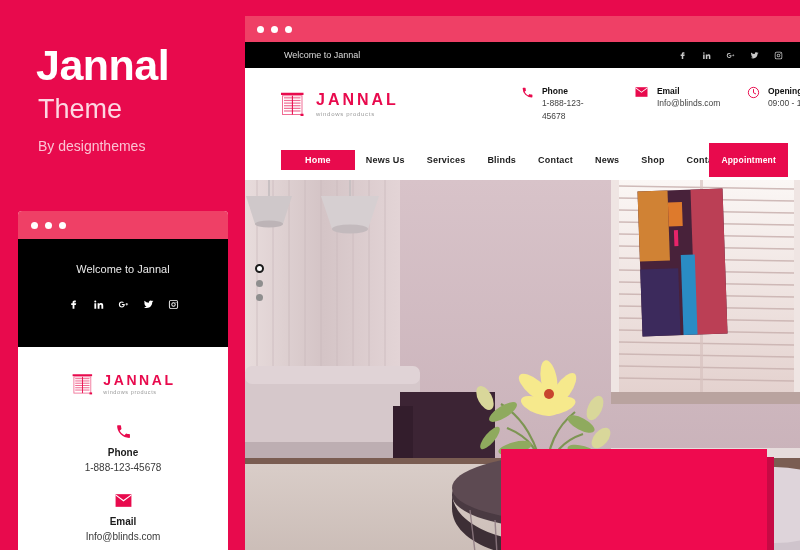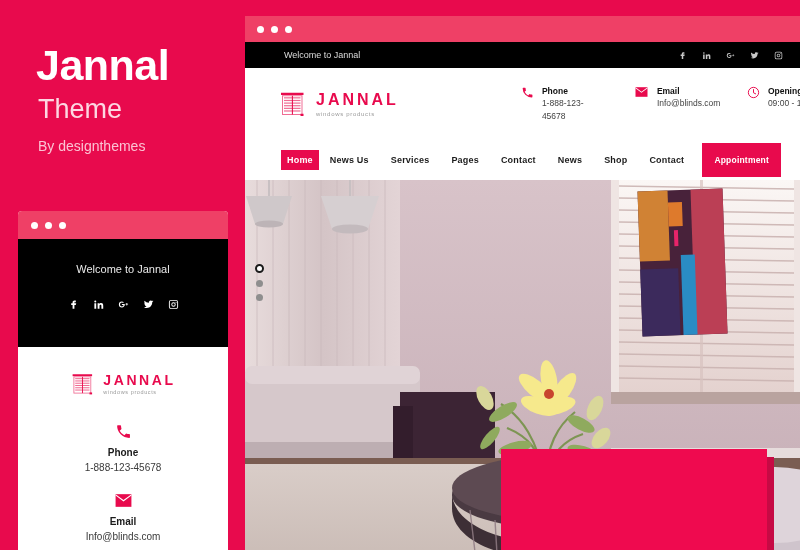--- a/index.html
+++ b/index.html
@@ -103,23 +103,23 @@
 
   .br-nav {
     height:40px; background:#fff; display:flex; align-items:center;
     padding:0 20px 0 36px; position:relative;
   }
   .nav-items { display:flex; align-items:center; gap:0; }
   .nav-item {
     font-size:9px; color:#1c1c1c; font-weight:bold; letter-spacing:0.2px;
     padding:5px 11px; white-space:nowrap;
   }
-  .nav-item.active { background:#e80a4d; color:#fff; padding:5px 6px; }
+  .nav-item.active { background:#e80a4d; color:#fff; padding:5px 24px; }
   .nav-cta {
-    position:absolute; right:19px; background:#e80a4d; color:#fff;
+    position:absolute; right:12px; background:#e80a4d; color:#fff;
     font-size:8.5px; font-weight:bold; padding:12px 12px; letter-spacing:0.2px;
   }
 
   
   .hero { position:relative; height:374px; overflow:hidden; background:#cbb7bd; }
   .hero-img { position:absolute; inset:0; }
 
   .hero-card-shadow {
     position:absolute; left:263px; top:277px; width:266px; height:206px;
     background:#c60a44;
@@ -299,21 +299,21 @@
         </div>
       </div>
     </div>
   </div>
 
   <div class="br-nav">
     <div class="nav-items">
       <a class="nav-item active">Home</a>
       <a class="nav-item">News Us</a>
       <a class="nav-item">Services</a>
-      <a class="nav-item">Pages</a>
+      <a class="nav-item">Blinds</a>
       <a class="nav-item">Contact</a>
       <a class="nav-item">News</a>
       <a class="nav-item">Shop</a>
       <a class="nav-item">Contact</a>
     </div>
     <a class="nav-cta">Appointment</a>
   </div>
 
   <div class="hero">
     <svg class="hero-img" viewBox="0 0 555 374" preserveAspectRatio="xMidYMid slice">

